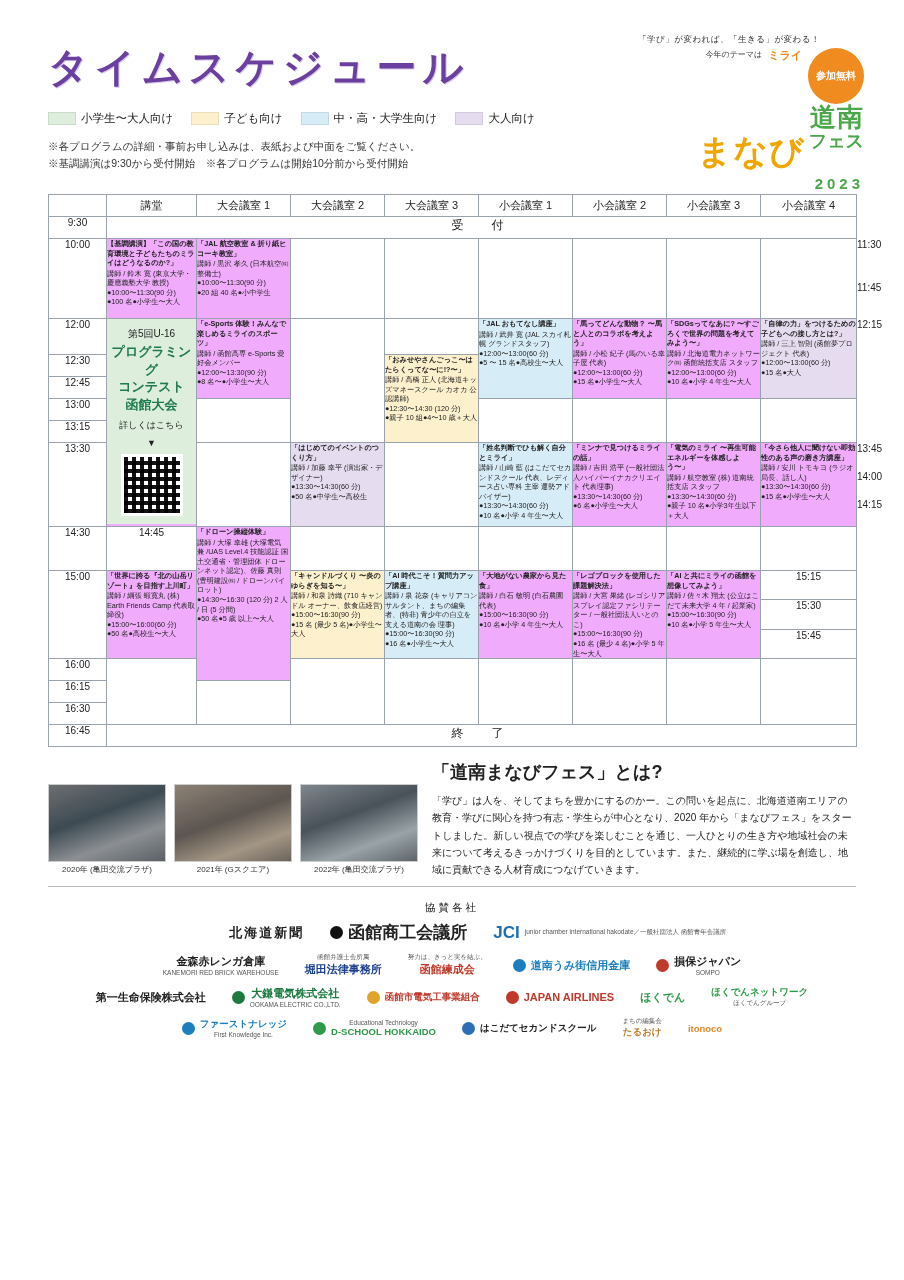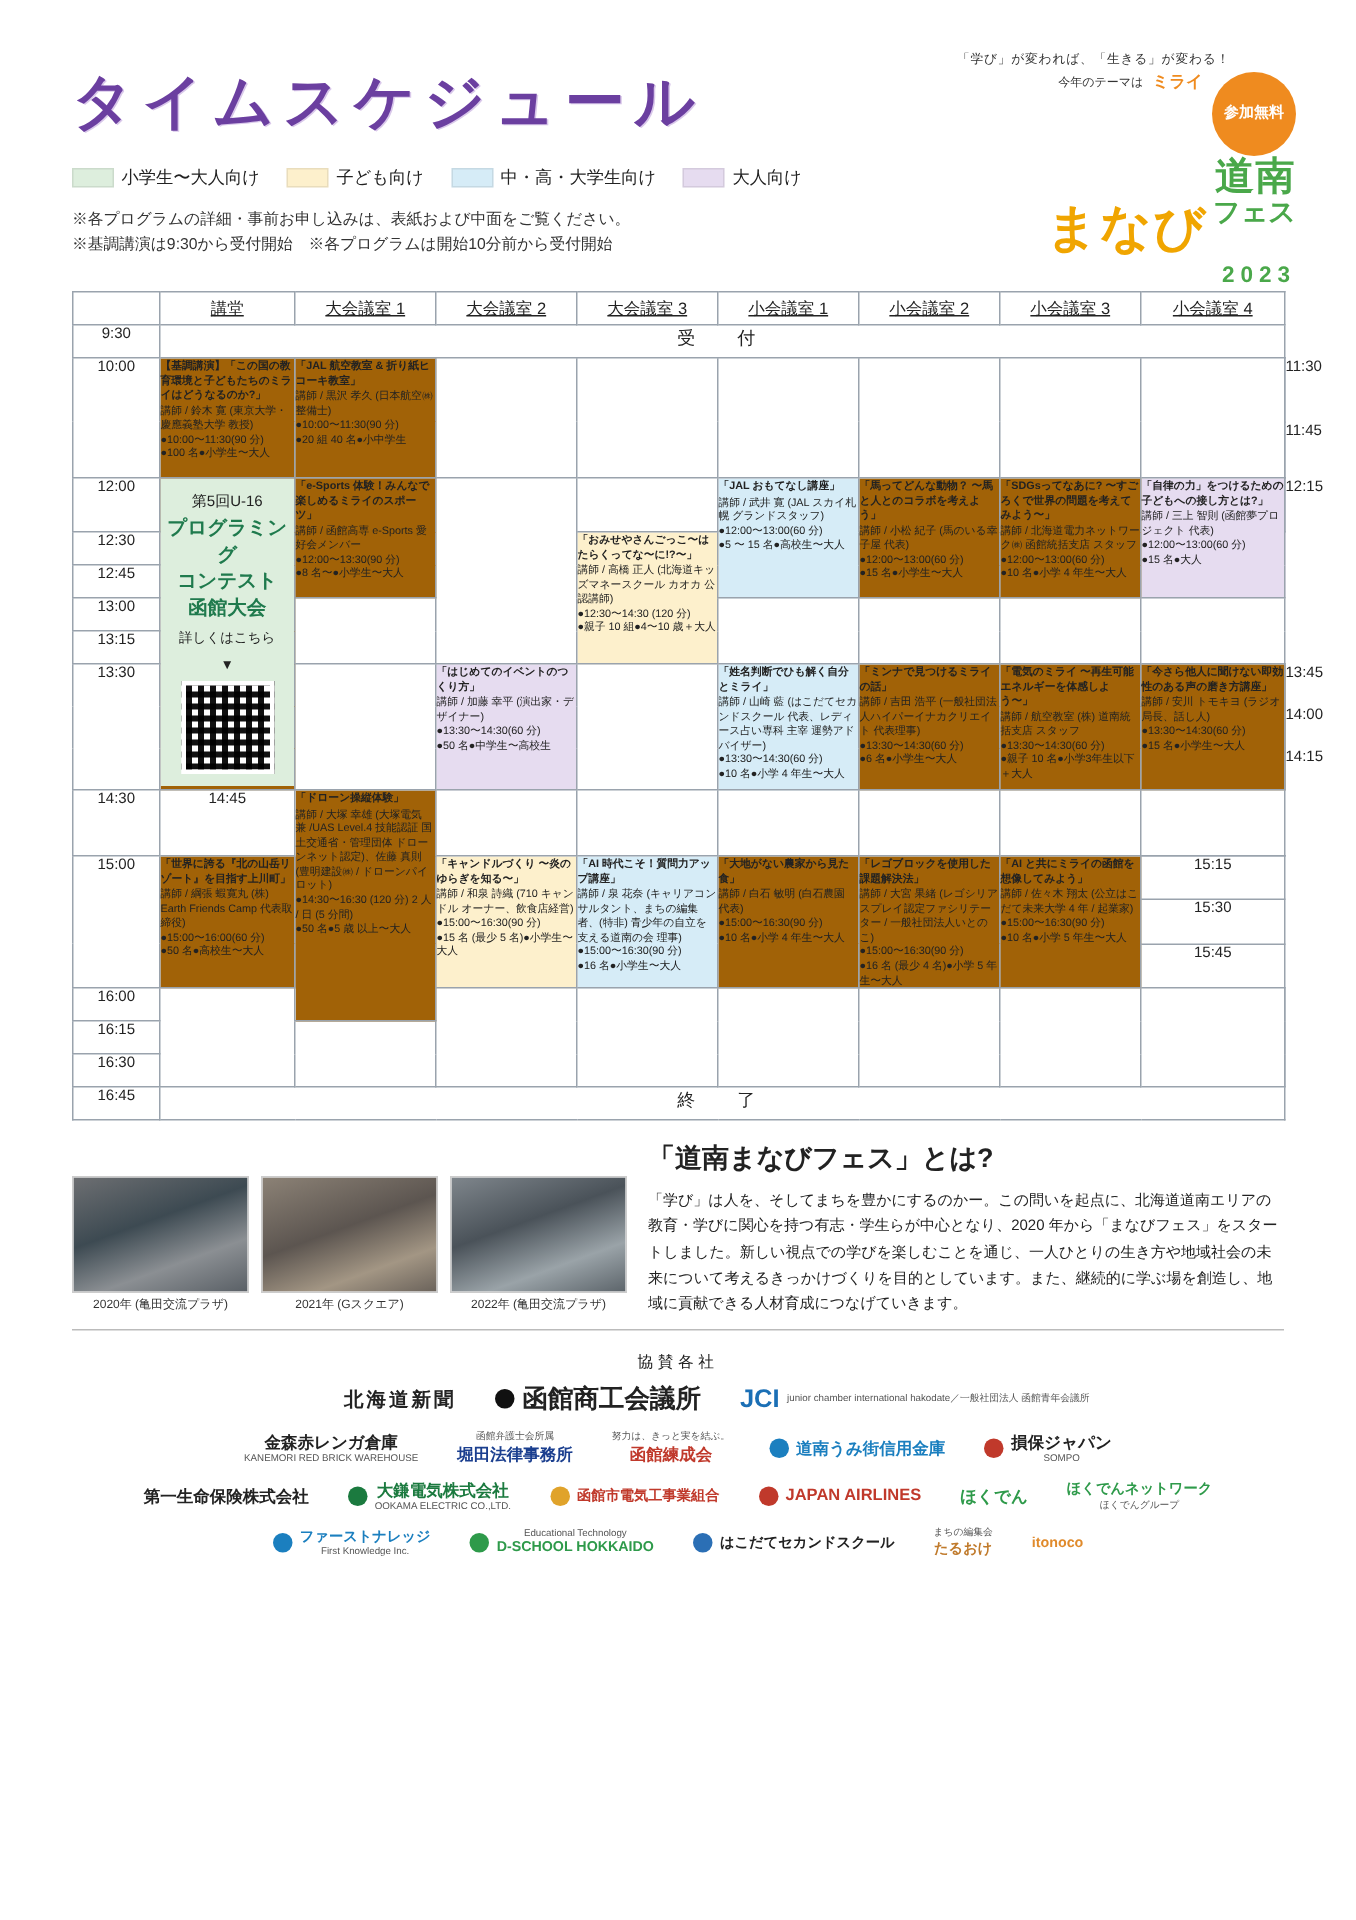--- a/index.html
+++ b/index.html
@@ -40,26 +40,26 @@
     font-size:10px; font-weight:bold; line-height:1.25; text-align:center;
   }
   .dounan { color:#4aa84a; font-size:26px; font-weight:bold; letter-spacing:1px; }
   .manabi { color:#f0a500; font-size:34px; font-weight:bold; letter-spacing:1px; }
   .fes { color:#4aa84a; font-size:18px; font-weight:bold; }
   .year2023 { color:#4aa84a; font-size:15px; letter-spacing:4px; font-weight:bold; }
 
   
   .sched { margin: 4px 48px 0 48px; width: 808px; border-collapse: collapse; table-layout: fixed; }
   .sched th, .sched td { border: 1px solid #9aa3ad; padding:0; vertical-align: top; }
-  .sched th.hdr { background:#ffffff; font-size:11px; font-weight:normal; text-align:center; height:22px; vertical-align:middle;text-decoration:underline; }
+  .sched th.hdr { background:#ffffff; font-size:11px; font-weight:normal; text-align:center; height:22px; vertical-align:middle; }
   .timecell { width:58px; text-align:center; font-size:10px; vertical-align:top; padding-top:2px; background:#fff; }
   .cell { font-size:7.2px; line-height:1.33; padding:3px 3px; }
   .cell .nm { font-weight:bold; display:block; margin-bottom:1px; }
   .cell .ln { display:block; }
-  .c-green { background:#a16207; }
+  .c-green { background:#f0abfc; }
   .c-yellow { background:#fdf0cc; }
   .c-blue   { background:#d6ecf7; }
   .c-purple { background:#e6dcf0; }
   .c-white  { background:#ffffff; }
   .reception { text-align:center; font-size:12px; letter-spacing:8px; padding:4px 0; }
   .closing { text-align:center; font-size:12px; letter-spacing:8px; padding:3px 0; }
 
   .prog-contest { background:#ddeedd; text-align:center; padding:8px 4px; font-size:10px; }
   .prog-contest .pc-t1 { font-size:10px; color:#222; }
   .prog-contest .pc-t2 { font-size:13px; color:#1f7a4d; font-weight:bold; line-height:1.35; margin-top:2px;}

